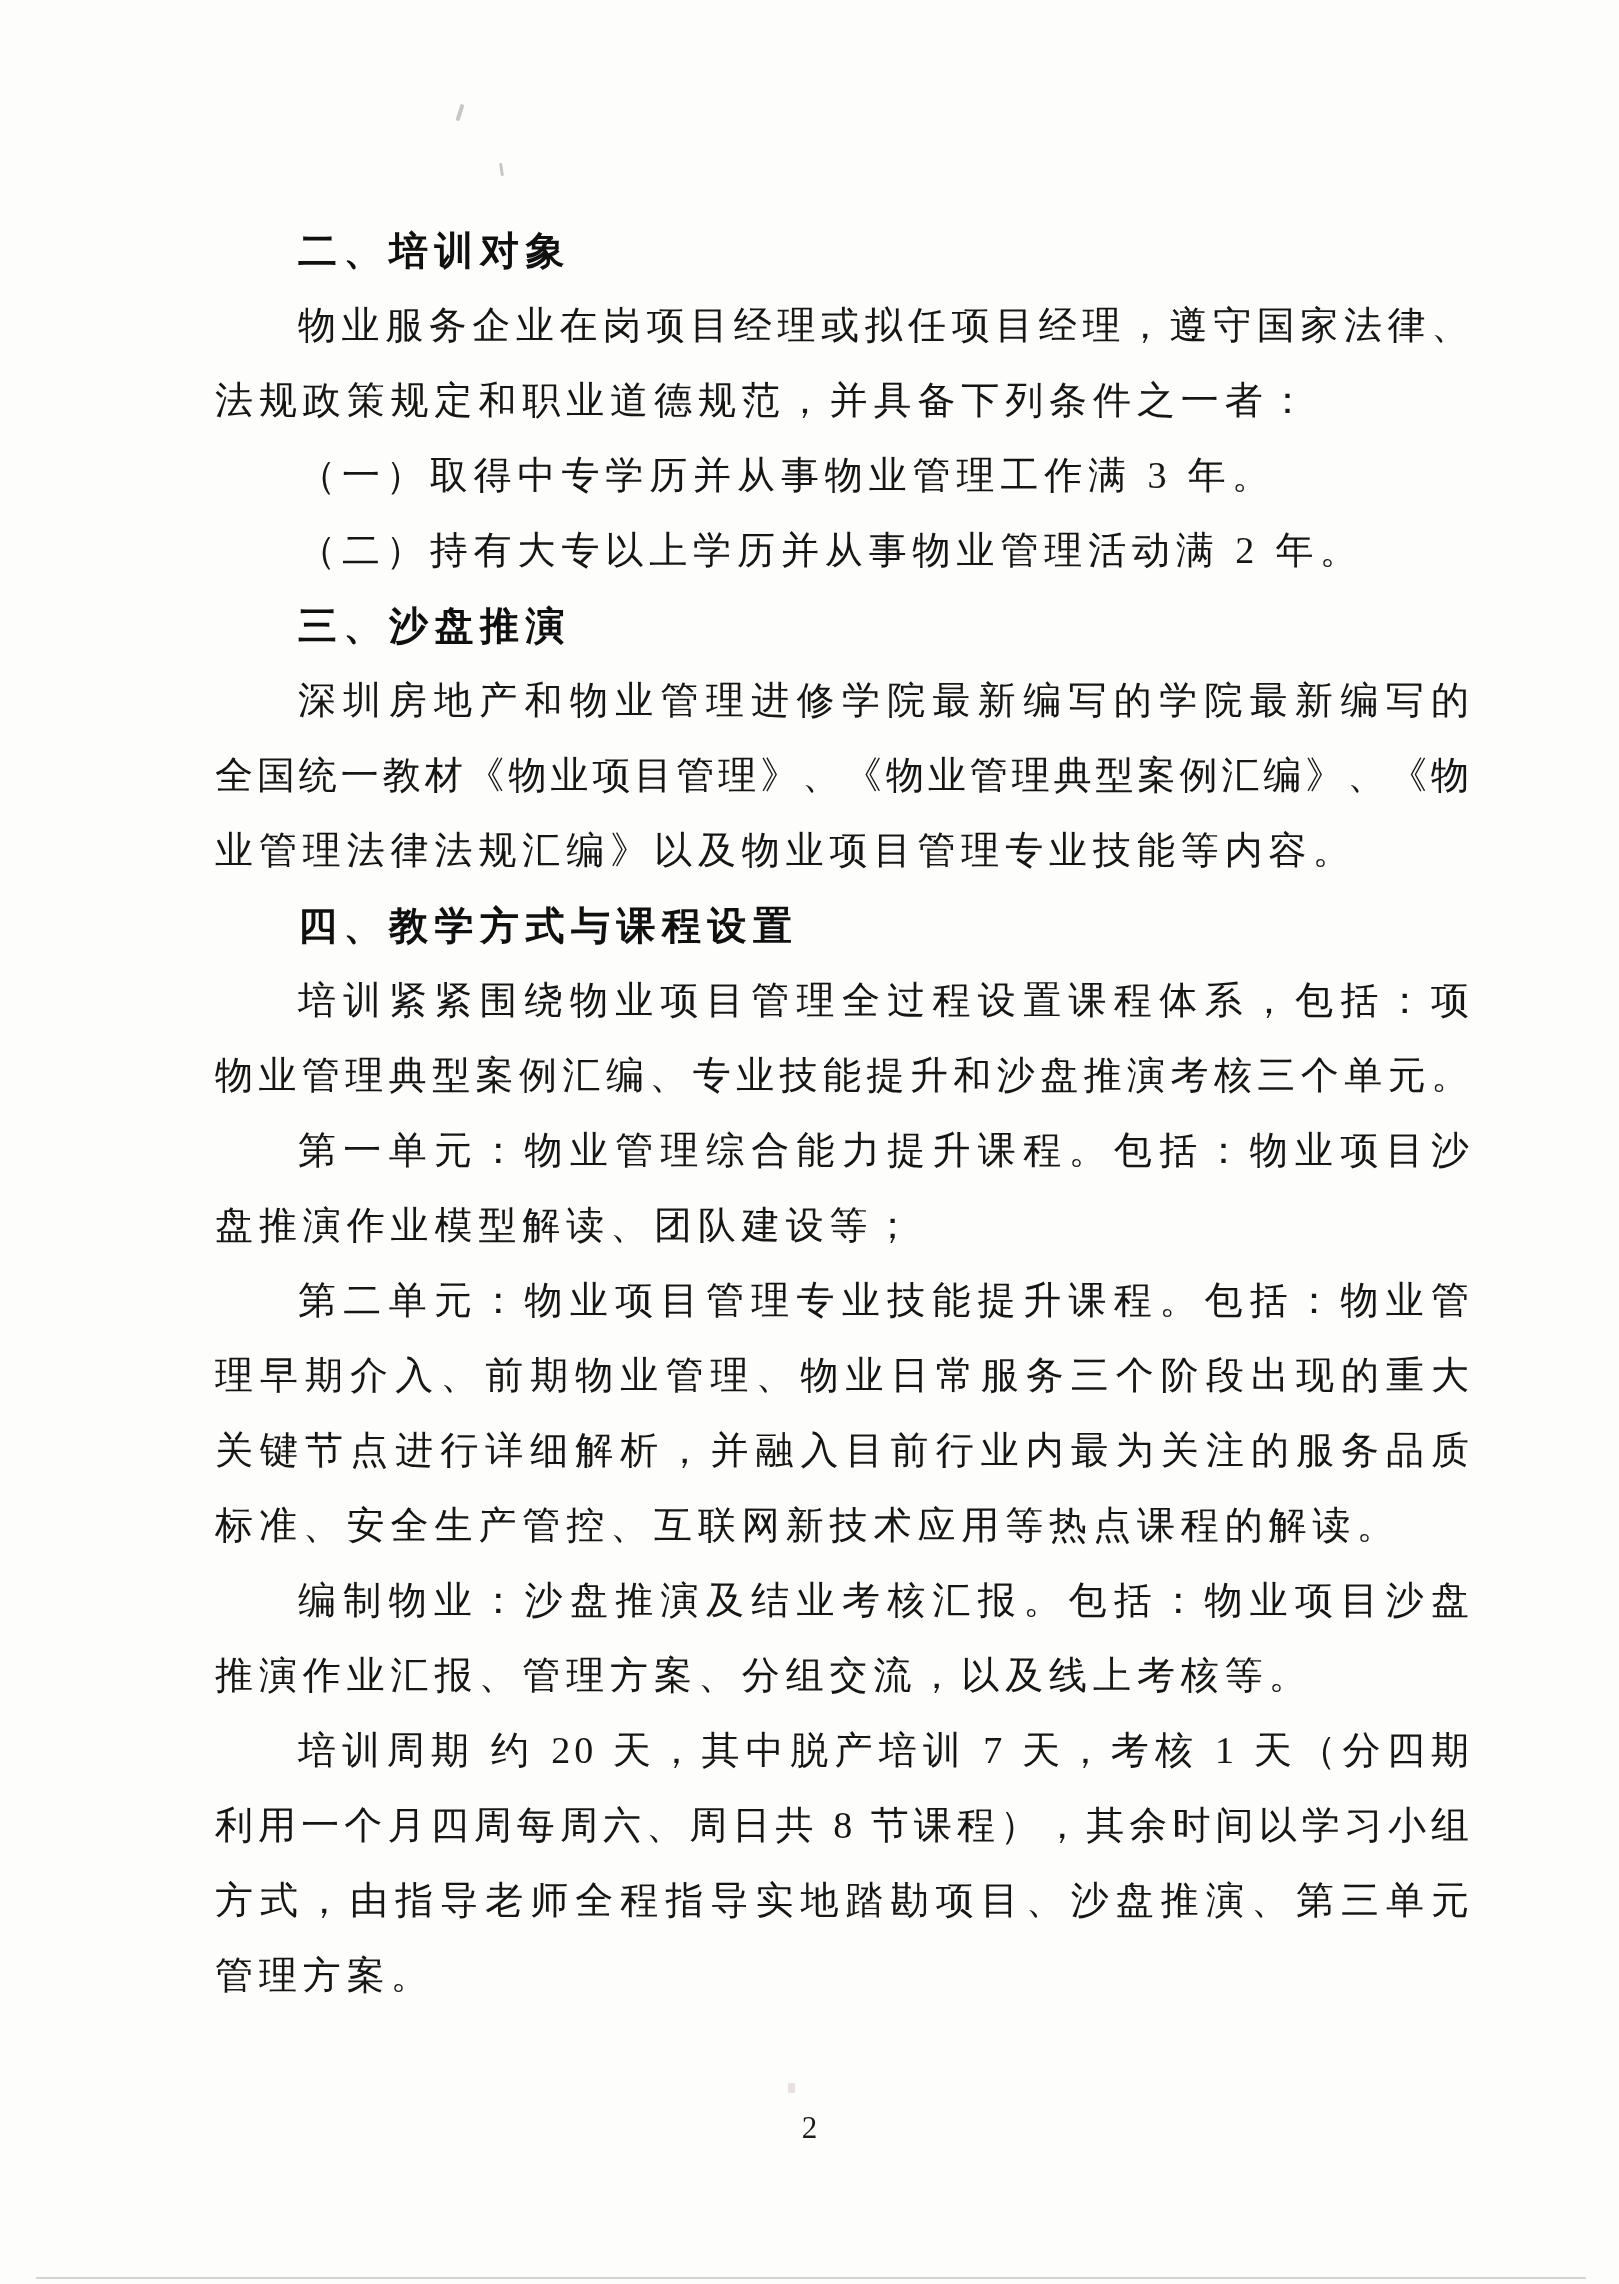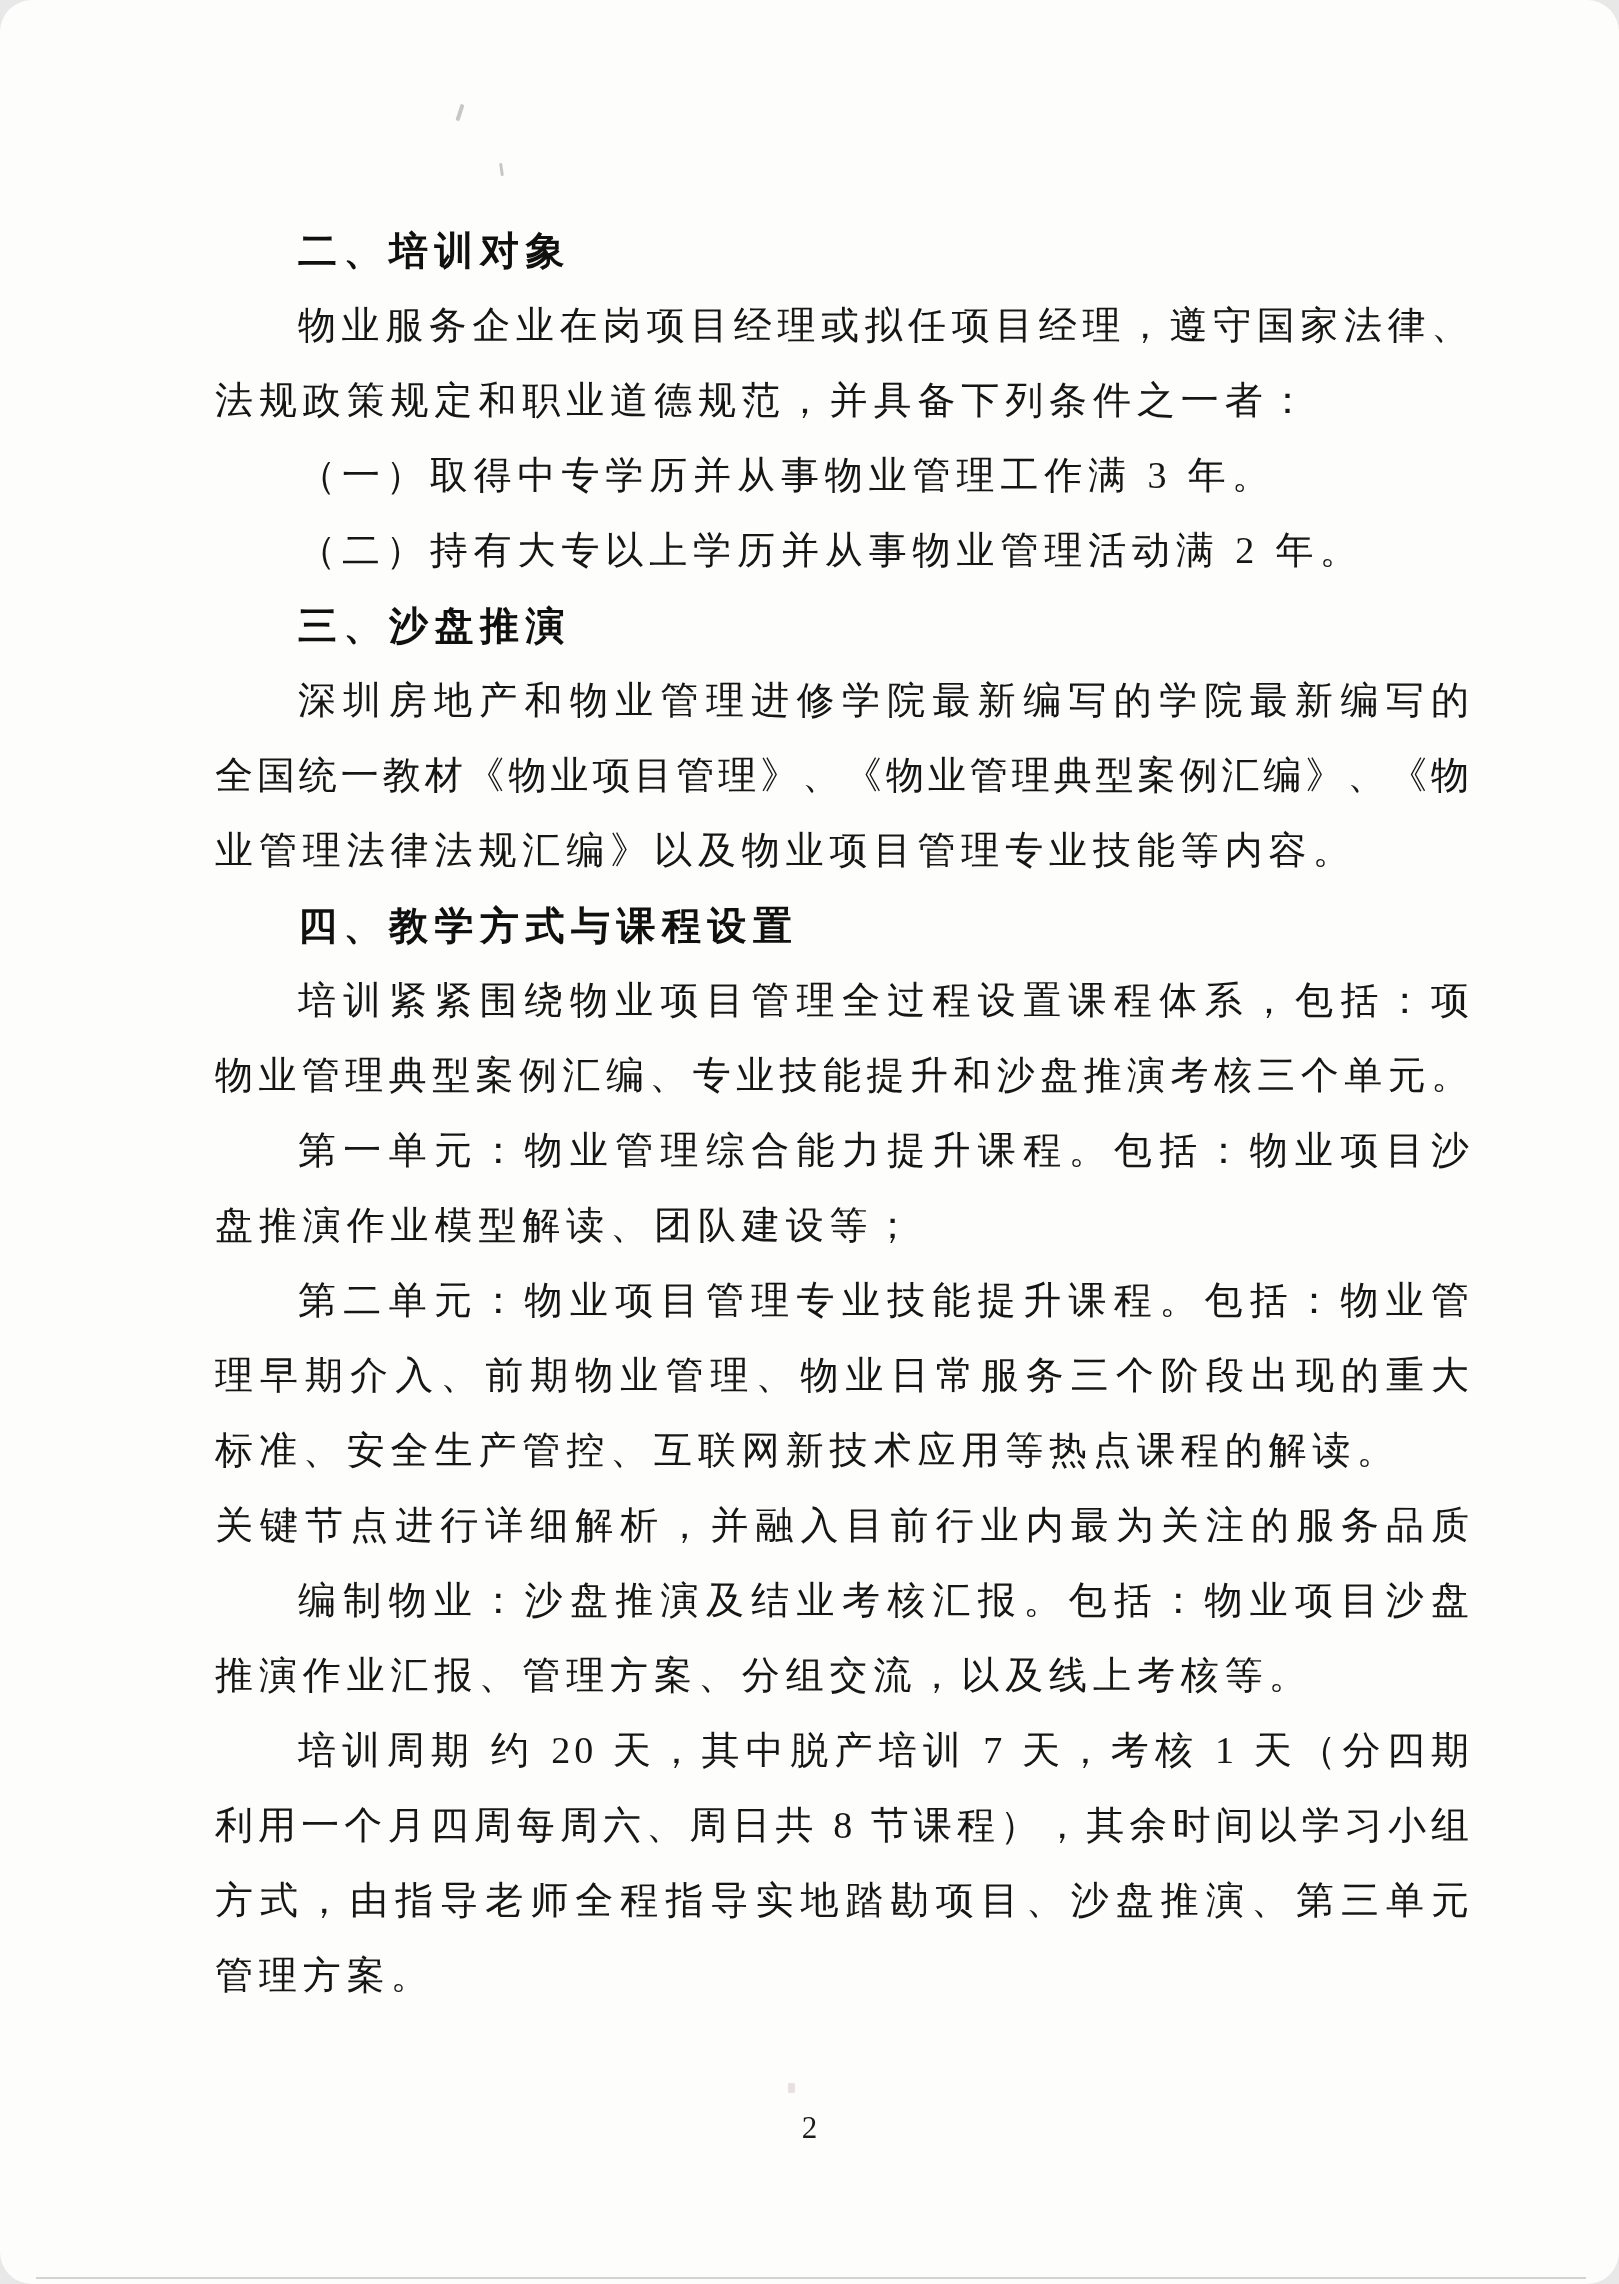--- a/index.html
+++ b/index.html
@@ -4,21 +4,20 @@
 <style>
   html,body{margin:0;padding:0;background:#e8e8e8;}
   .page{
     position:relative;
     width:1619px;
     height:2284px;
     background:#fdfdfb;
     overflow:hidden;
     font-family:"Liberation Serif","DejaVu Serif",serif;
     color:#161616;
-    border-radius:32px;
   }
   .content{
     position:absolute;
     left:215px;
     top:213px;
     width:1258px;
   }
   .line{
     height:75px;
     line-height:75px;
@@ -78,22 +77,22 @@
     <div class="line indent fill">深圳房地产和物业管理进修学院最新编写的学院最新编写的</div>
     <div class="line fill">全国统一教材《物业项目管理》、《物业管理典型案例汇编》、《物</div>
     <div class="line">业管理法律法规汇编》以及物业项目管理专业技能等内容。</div>
     <div class="line heading indent">四、教学方式与课程设置</div>
     <div class="line indent fill">培训紧紧围绕物业项目管理全过程设置课程体系，包括：项</div>
     <div class="line fill">物业管理典型案例汇编、专业技能提升和沙盘推演考核三个单元。</div>
     <div class="line indent fill">第一单元：物业管理综合能力提升课程。包括：物业项目沙</div>
     <div class="line">盘推演作业模型解读、团队建设等；</div>
     <div class="line indent fill">第二单元：物业项目管理专业技能提升课程。包括：物业管</div>
     <div class="line fill">理早期介入、前期物业管理、物业日常服务三个阶段出现的重大</div>
+    <div class="line fill">关键节点进行详细解析，并融入目前行业内最为关注的服务品质</div>
     <div class="line">标准、安全生产管控、互联网新技术应用等热点课程的解读。</div>
-    <div class="line fill">关键节点进行详细解析，并融入目前行业内最为关注的服务品质</div>
     <div class="line indent fill">编制物业：沙盘推演及结业考核汇报。包括：物业项目沙盘</div>
     <div class="line">推演作业汇报、管理方案、分组交流，以及线上考核等。</div>
     <div class="line indent fill">培训周期 约 20 天，其中脱产培训 7 天，考核 1 天（分四期</div>
     <div class="line fill">利用一个月四周每周六、周日共 8 节课程），其余时间以学习小组</div>
     <div class="line fill">方式，由指导老师全程指导实地踏勘项目、沙盘推演、第三单元</div>
     <div class="line">管理方案。</div>
   </div>
 
   <div class="page-number">2</div>
 

